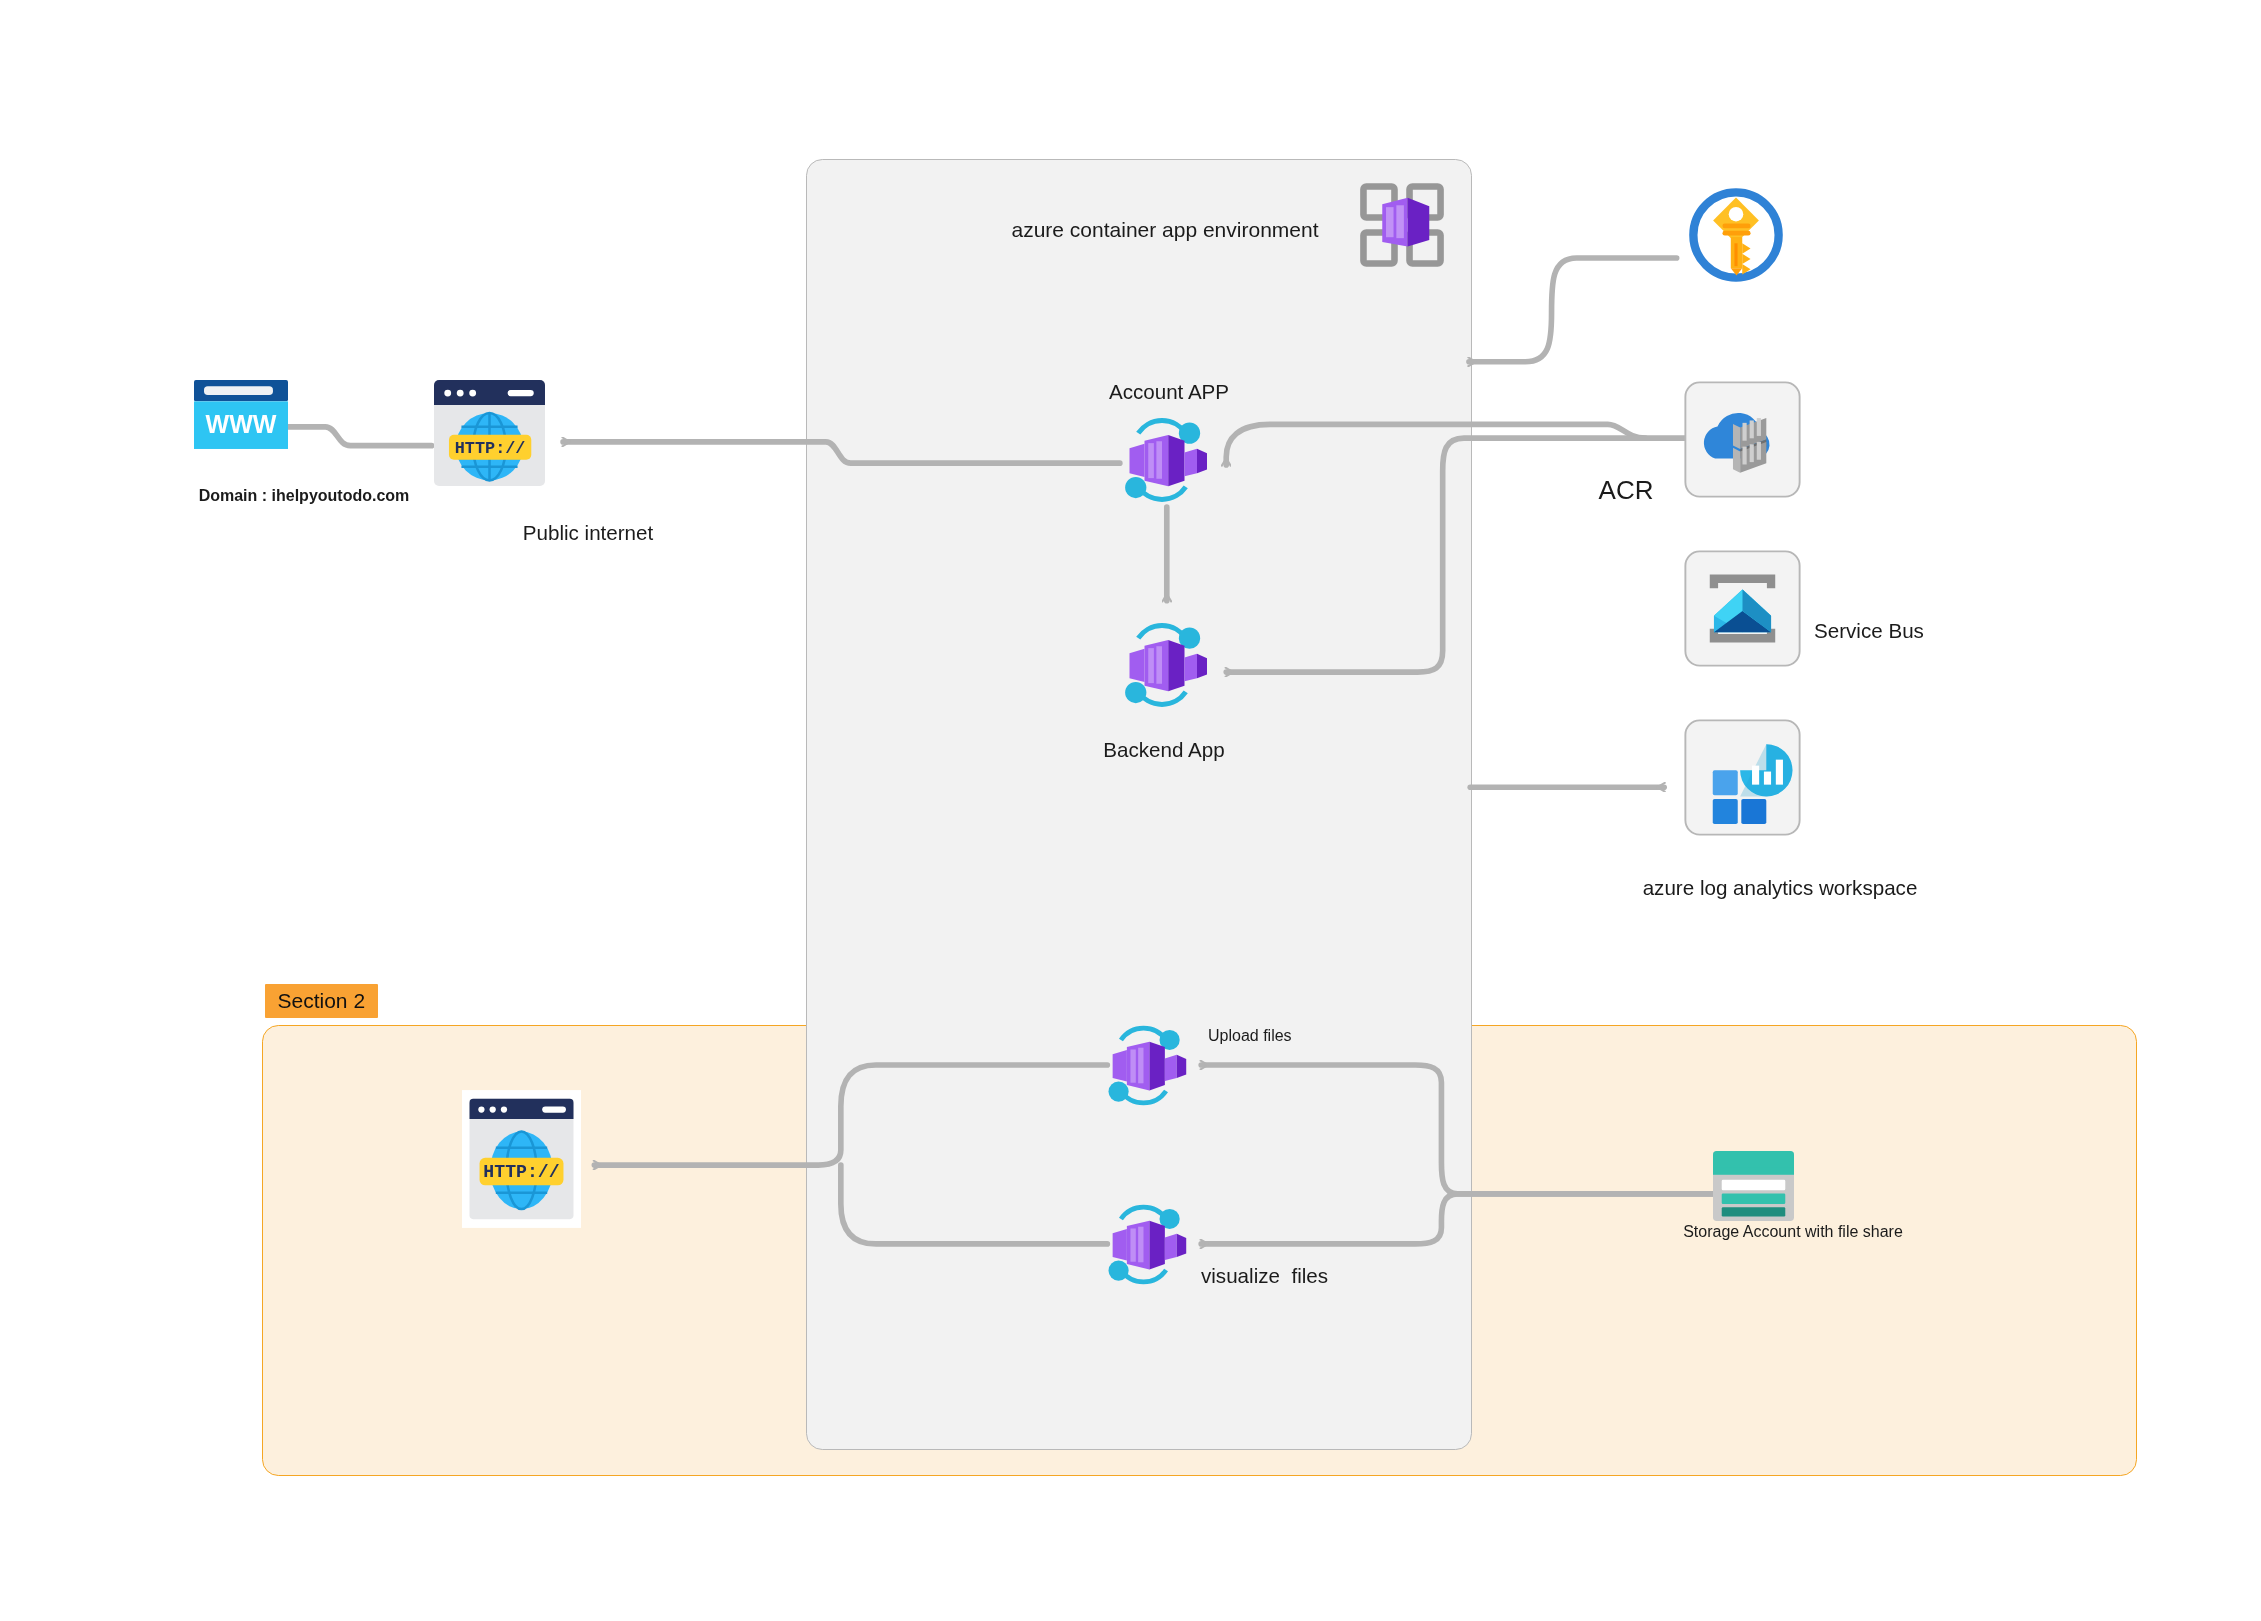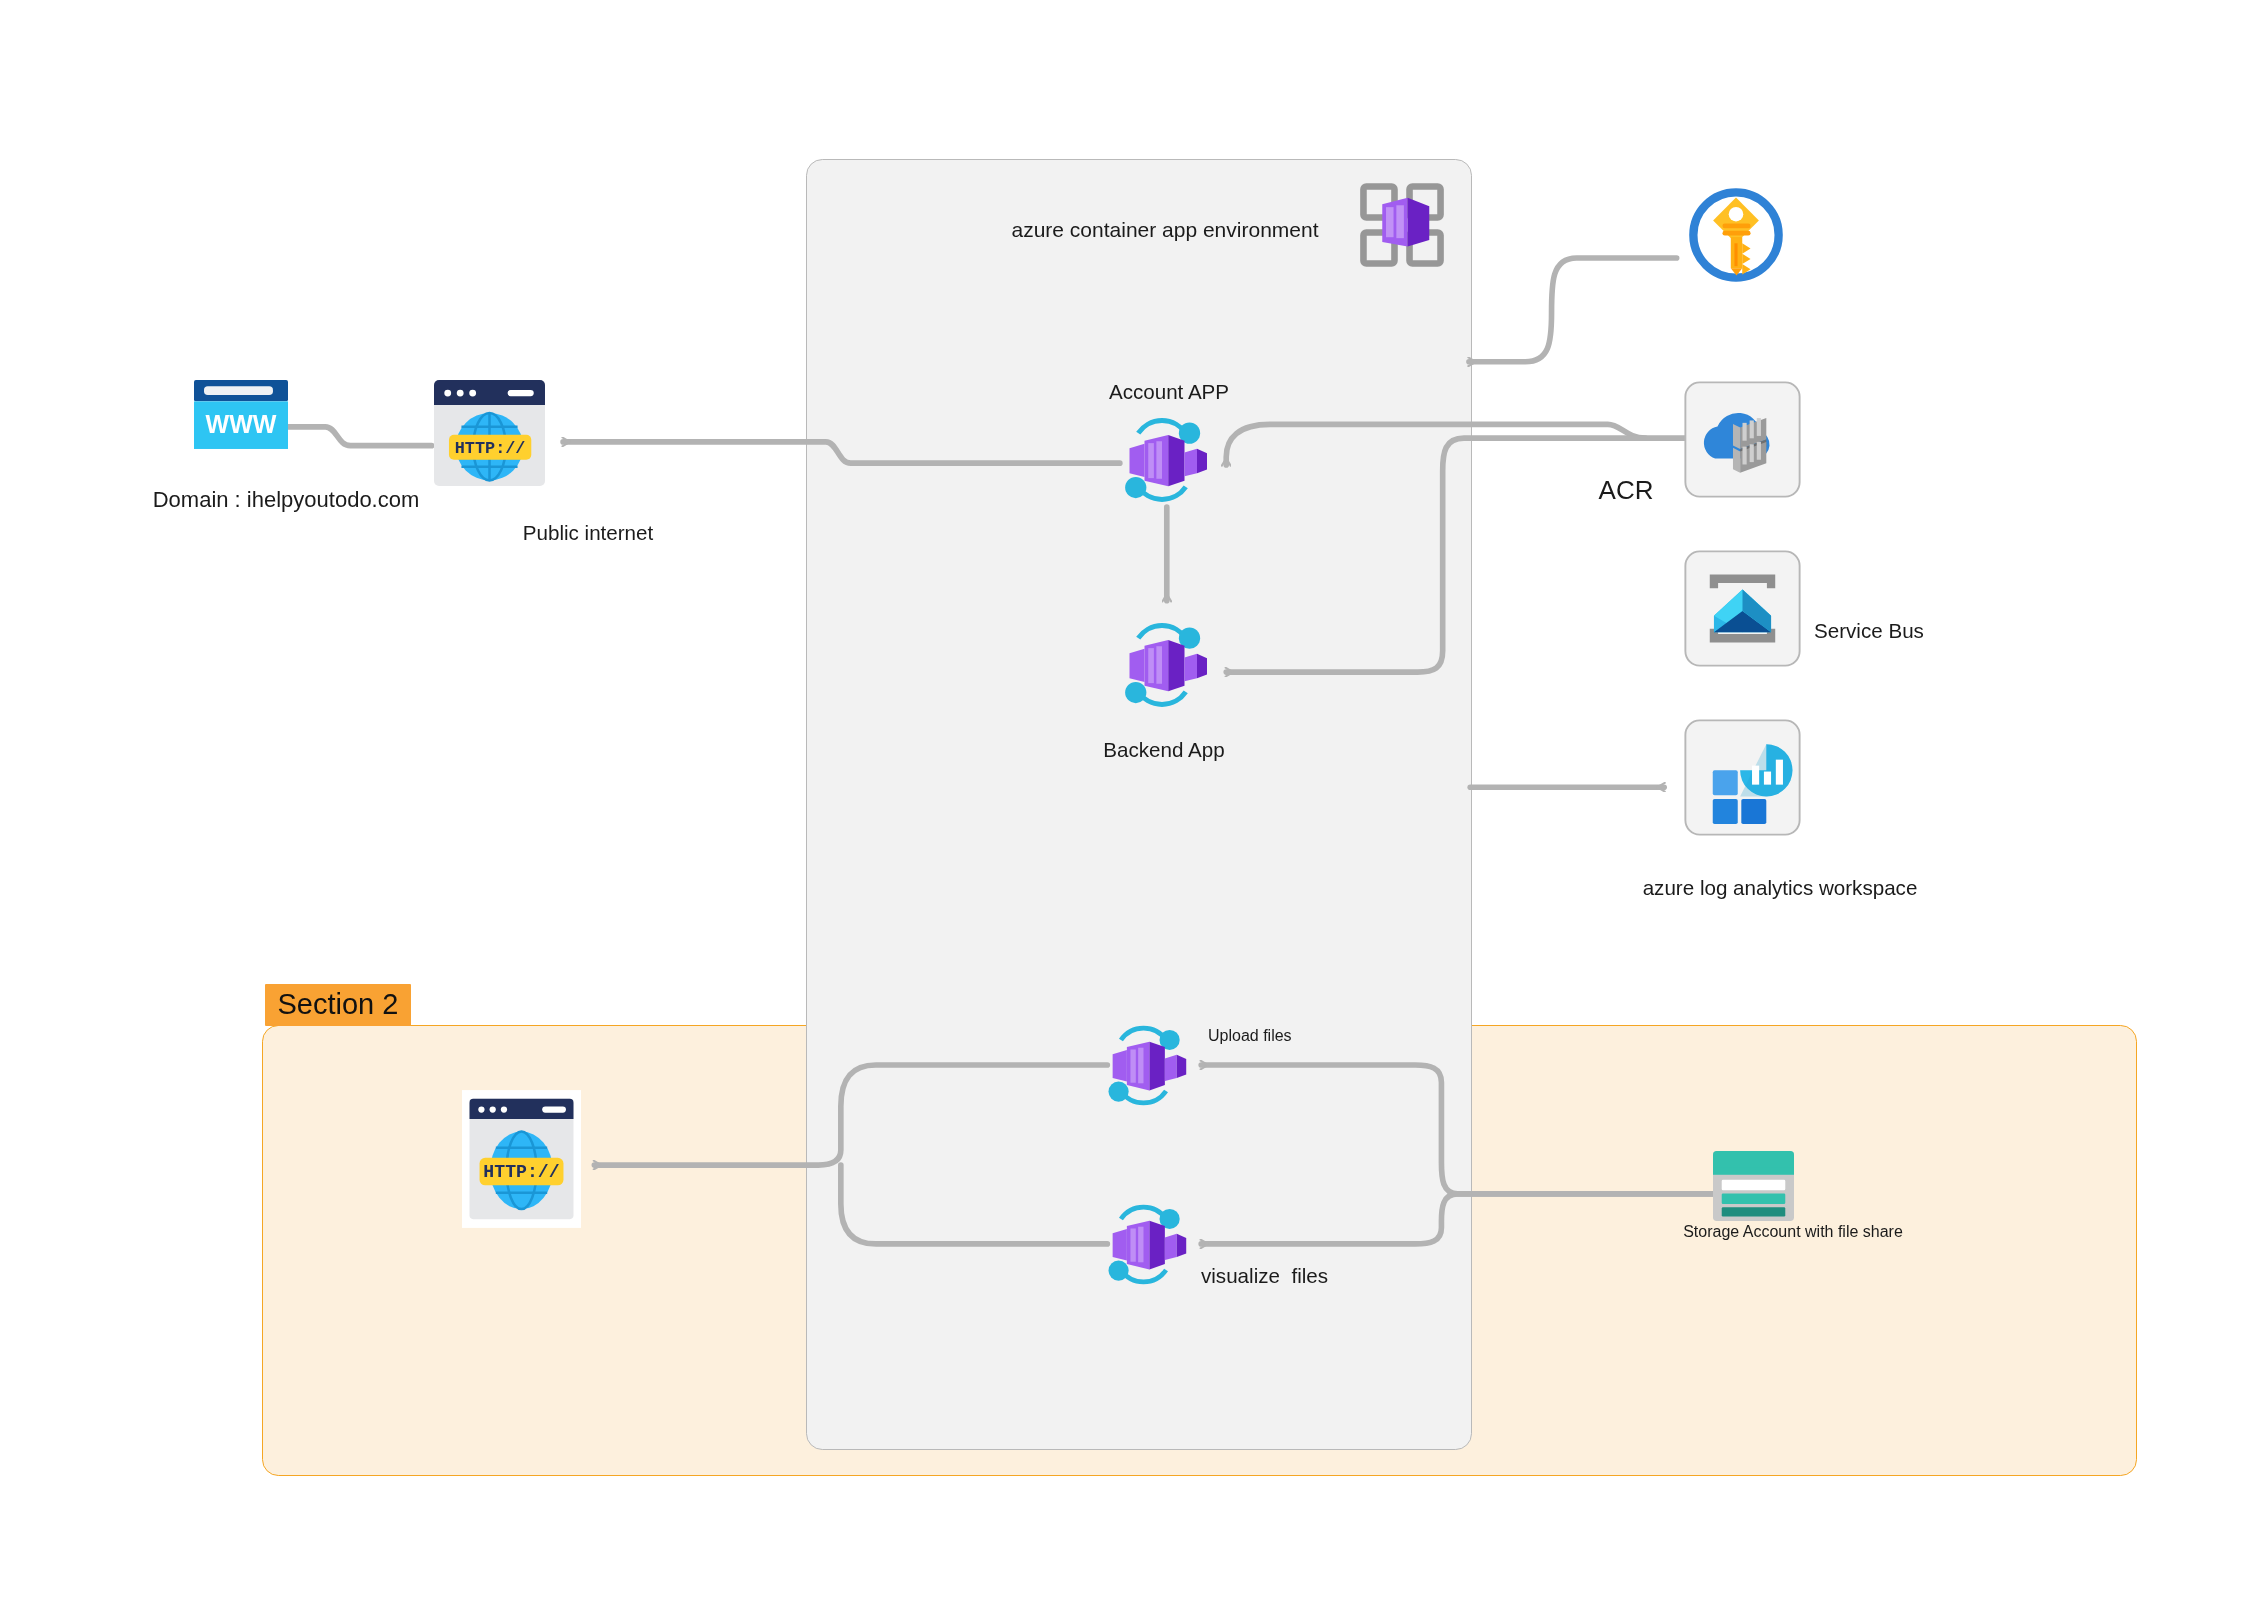--- a/index.html
+++ b/index.html
@@ -15,21 +15,21 @@
   .lbl.c{transform:translateX(-50%);text-align:left;}
   svg.edges{position:absolute;left:0;top:0;width:2261px;height:1622px;pointer-events:none;}
   .env-box{
     position:absolute;background:#f2f2f2;border:1.3px solid #b9b9b9;border-radius:16.3px;
   }
   .section-box{
     position:absolute;background:#fdf0dd;border:1.9px solid #f5a623;border-radius:16.3px;
   }
   .section-badge{
     position:absolute;background:#f9a233;color:#111;border-radius:1px;
-    padding:6.3px 12.5px;font-size:29px;font-weight:400;line-height:1;
+    padding:6.3px 12.5px;font-size:21px;font-weight:400;line-height:1;
   }
 </style>
 </head>
 <body>
 
 <div id="canvas">
 
   <div class="section-box" style="left:262px;top:1025px;width:1873px;height:449px;"></div>
   <div class="section-badge" style="left:265px;top:984px;">Section 2</div>
 
@@ -88,21 +88,21 @@
   </div>
 
   <div class="node" style="left:194px;top:380px;width:108px;height:69px;">
     <svg width="94" height="69" viewBox="0 0 150 110">
       <rect x="0" y="0" width="150" height="34" rx="3" fill="#0f5298"></rect>
       <rect x="16" y="10" width="110" height="14" rx="6" fill="#eef1f4"></rect>
       <rect x="0" y="34" width="150" height="76" fill="#2ec5f3"></rect>
       <text x="75" y="84" font-family="Liberation Sans, sans-serif" font-size="40" font-weight="bold" fill="#ffffff" text-anchor="middle">WWW</text>
     </svg>
   </div>
-  <div class="lbl c" style="left:286px;top:487px;font-size:22px;">Domain : ihelpyoutodo.com</div>
+  <div class="lbl c" style="left:304px;top:487px;font-size:16px;font-weight:bold;">Domain : ihelpyoutodo.com</div>
 
   <div class="node" style="left:434px;top:380px;width:111px;height:106px;">
     <svg width="111" height="106" viewBox="0 0 178 170">
       <rect x="0" y="0" width="178" height="170" rx="8" fill="#e6e7e9"></rect>
       <path d="M0 8a8 8 0 0 1 8-8h162a8 8 0 0 1 8 8v32H0z" fill="#22305c"></path>
       <circle cx="22" cy="21" r="5.5" fill="#ffffff"></circle>
       <circle cx="42" cy="21" r="5.5" fill="#ffffff"></circle>
       <circle cx="62" cy="21" r="5.5" fill="#ffffff"></circle>
       <rect x="118" y="16" width="42" height="10" rx="5" fill="#ffffff"></rect>
       <g>

